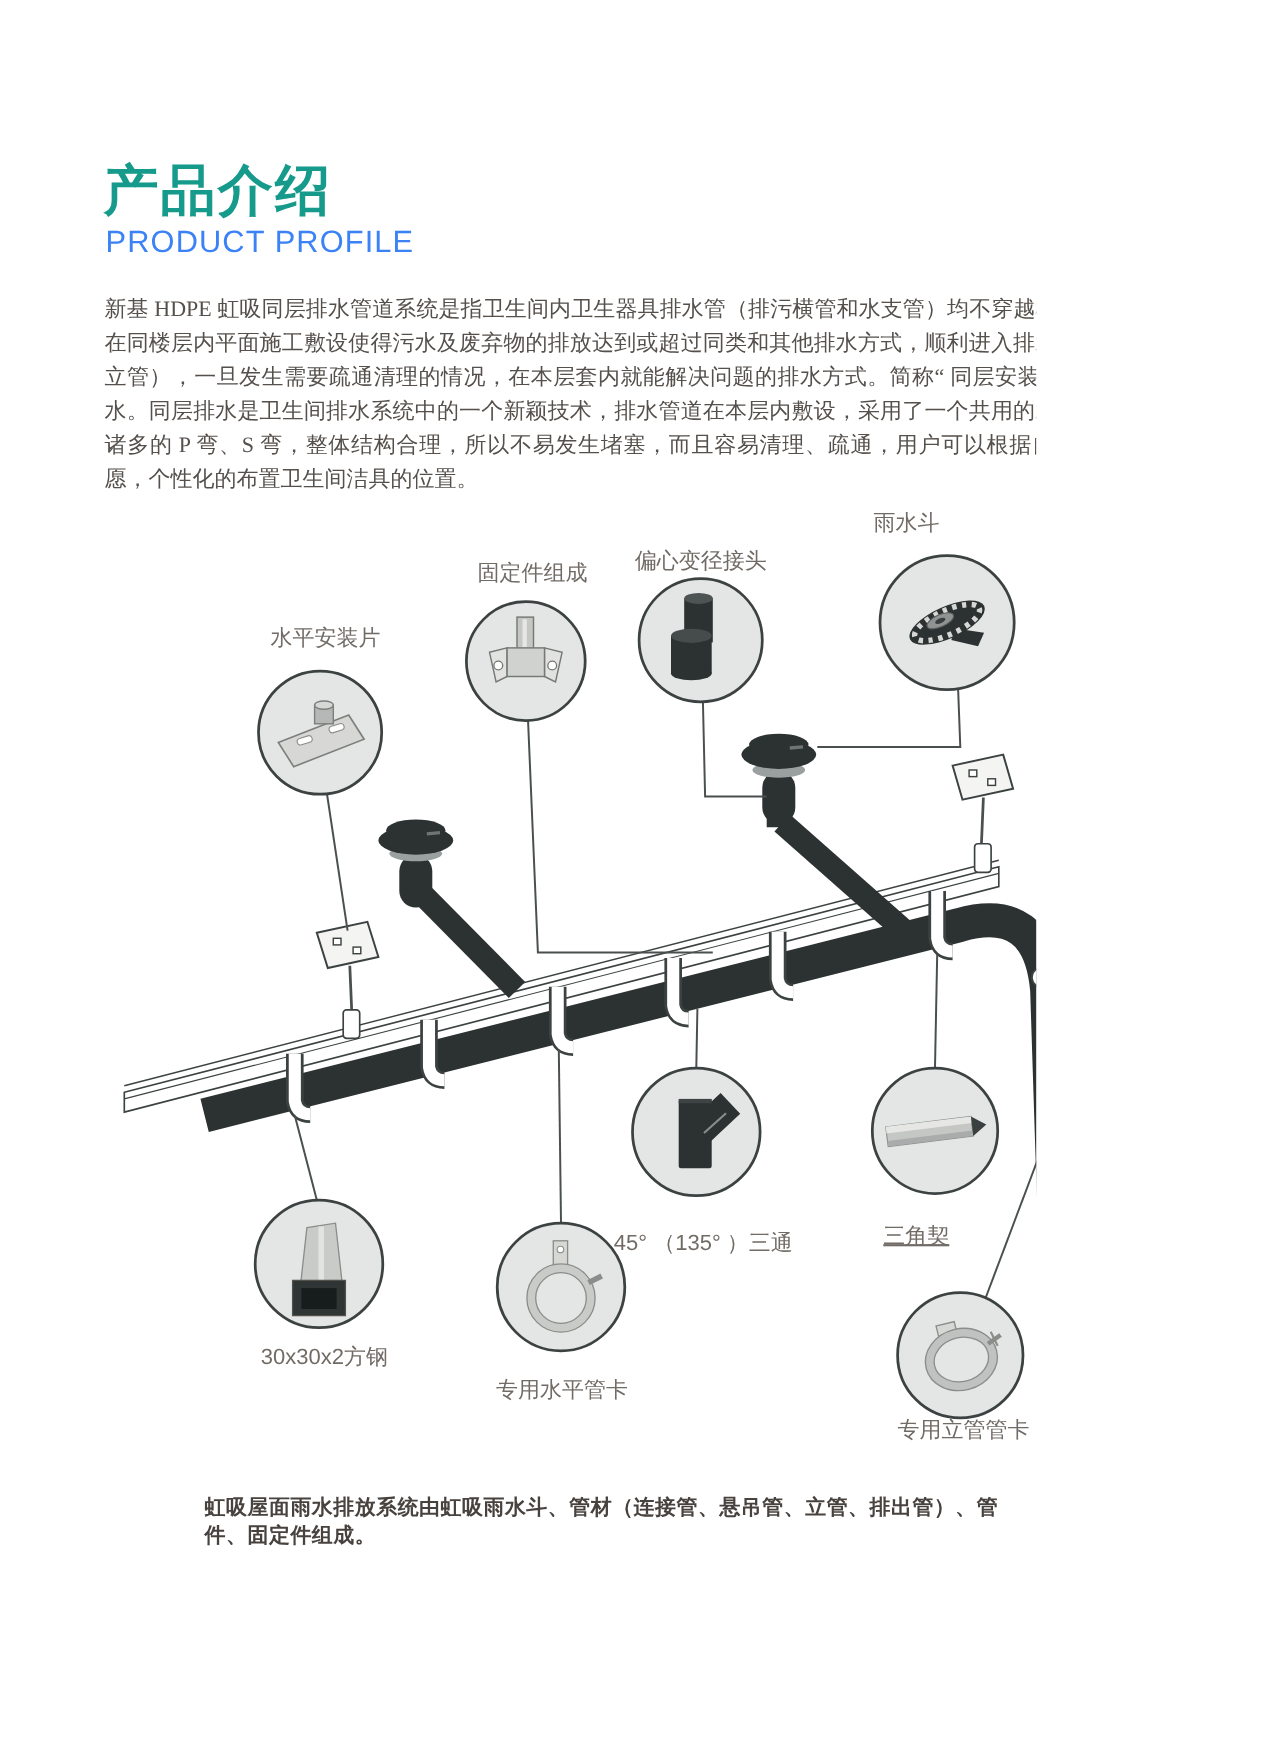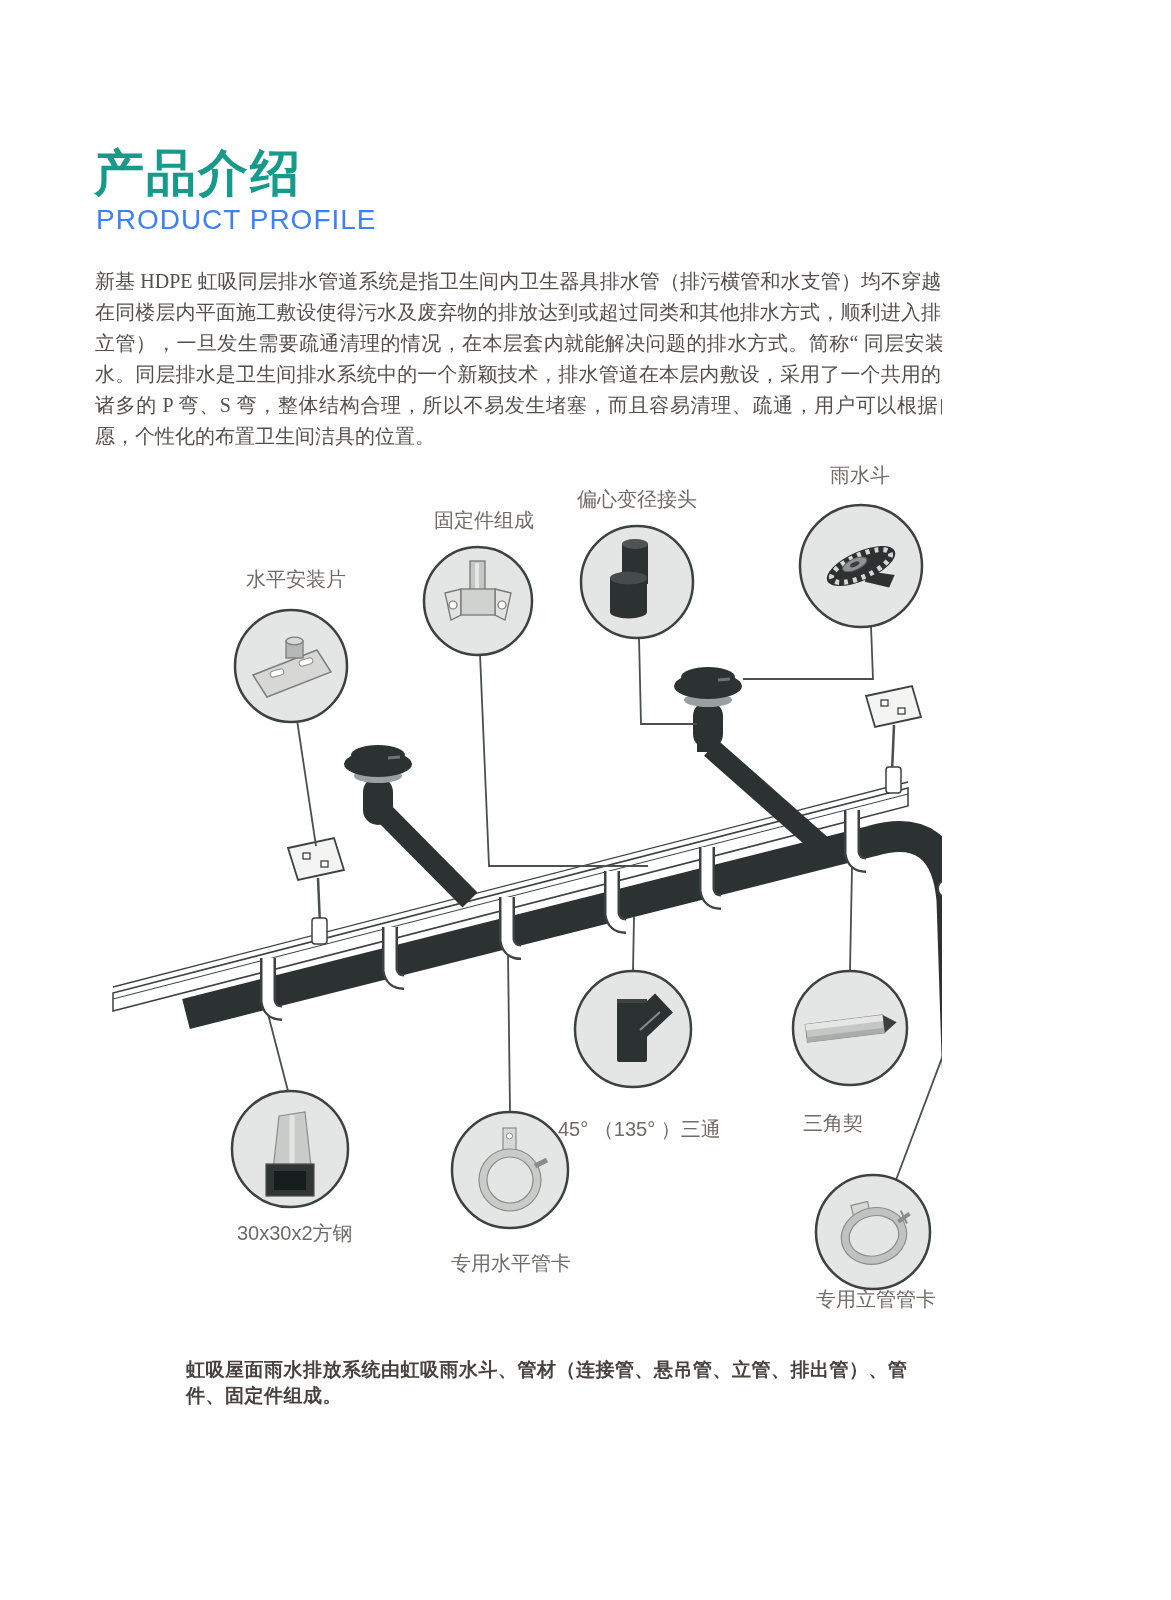--- a/index.html
+++ b/index.html
@@ -213,24 +213,24 @@
         <ellipse cx="873" cy="1216" rx="29" ry="24" fill="none" stroke="#bfc2c0" stroke-width="8"></ellipse>
         <ellipse cx="873" cy="1216" rx="33" ry="28" fill="none" stroke="#8a8d8a" stroke-width="1.2"></ellipse>
         <ellipse cx="873" cy="1216" rx="25" ry="20" fill="none" stroke="#8a8d8a" stroke-width="1.2"></ellipse>
         <line x1="900" y1="1208" x2="913" y2="1203" stroke="#8a8d8a" stroke-width="4"></line>
         <line x1="905" y1="1198" x2="908" y2="1212" stroke="#8a8d8a" stroke-width="2"></line>
       </g>
     </svg>
 
     <div class="dlabel" style="left:246px; top:116px;">水平安装片</div>
     <div class="dlabel" style="left:434px; top:57px;">固定件组成</div>
-    <div class="dlabel" style="left:577px; top:36px;">偏心变径接头</div>
-    <div class="dlabel" style="left:830px; top:12px;text-align:center;">雨水斗</div>
+    <div class="dlabel" style="left:577px; top:46px;">偏心变径接头</div>
+    <div class="dlabel" style="left:794px; top:12px;text-align:center;">雨水斗</div>
     <div class="dlabel" style="left:558px; top:666px;">45° （135° ）三通</div>
-    <div class="dlabel" style="left:803px; top:660px;">三角契</div>
+    <div class="dlabel" style="left:803px; top:660px;text-decoration:underline;">三角契</div>
     <div class="dlabel" style="left:237px; top:770px;">30x30x2方钢</div>
     <div class="dlabel" style="left:451px; top:800px;">专用水平管卡</div>
     <div class="dlabel" style="left:816px; top:836px;">专用立管管卡</div>
   </div>
 
   <div class="caption">虹吸屋面雨水排放系统由虹吸雨水斗、管材（连接管、悬吊管、立管、排出管）、管件、固定件组成。</div>
 
   <div class="pagenum">09</div>
 
 </div>

